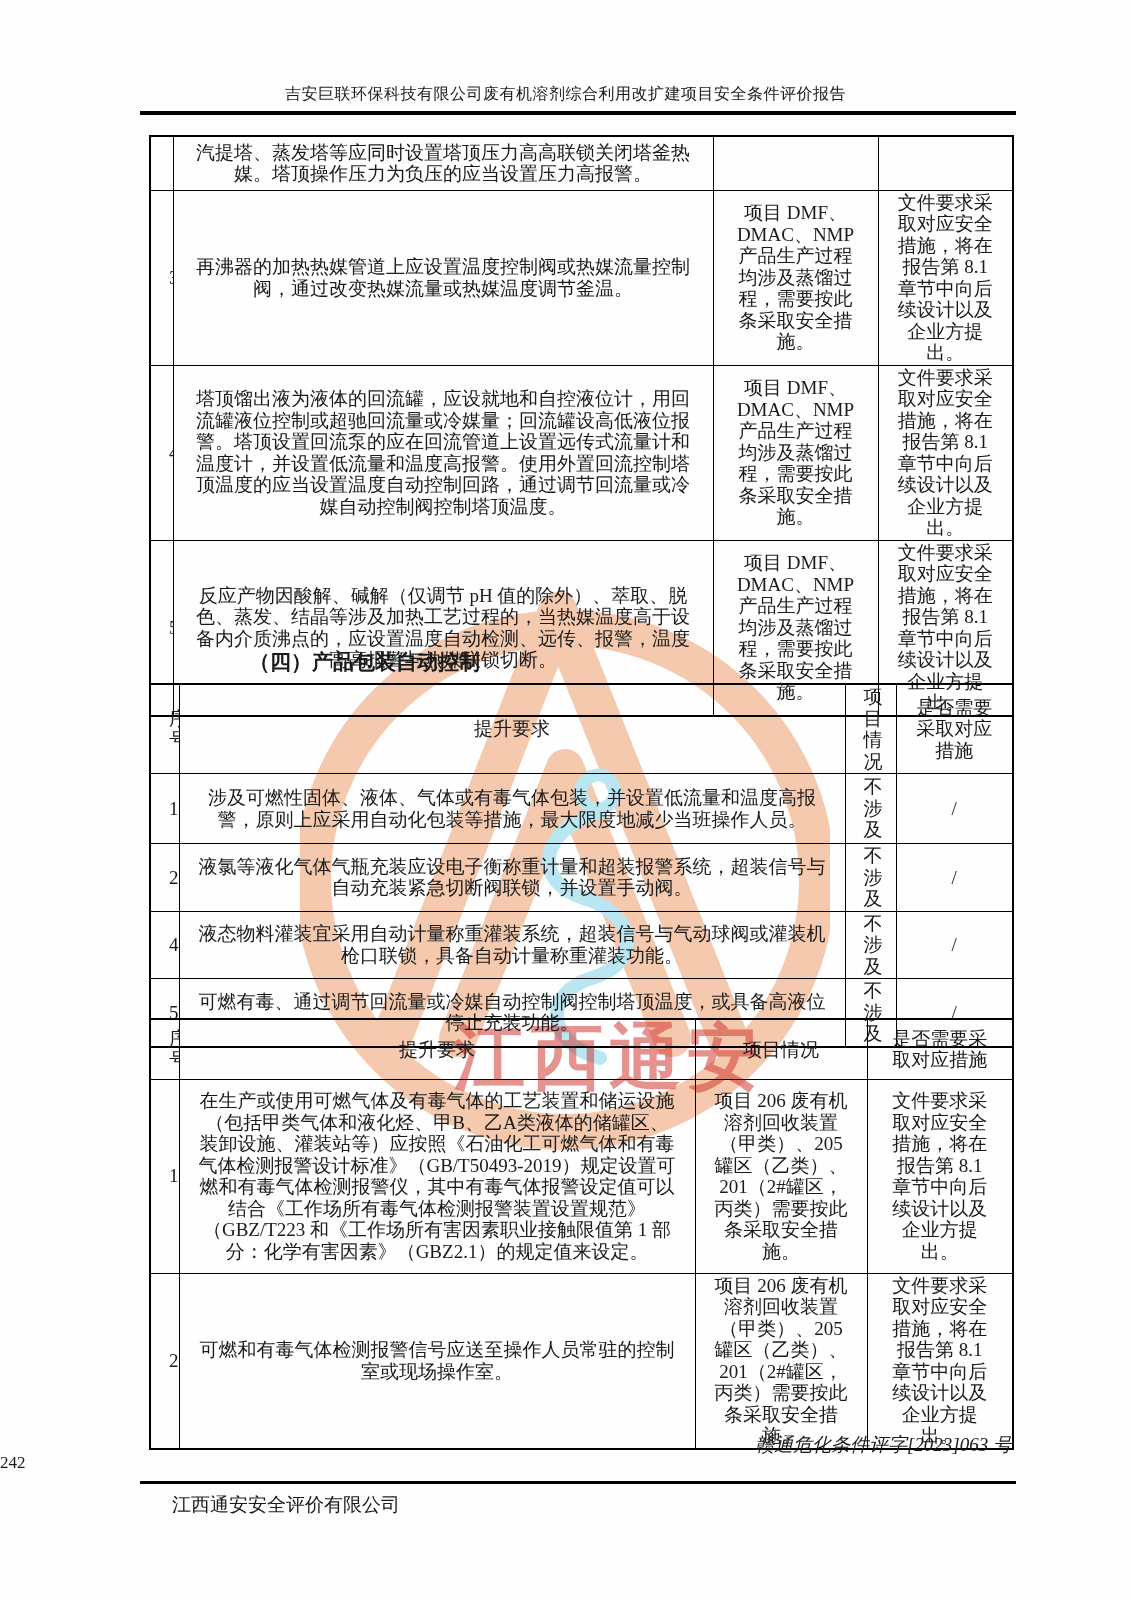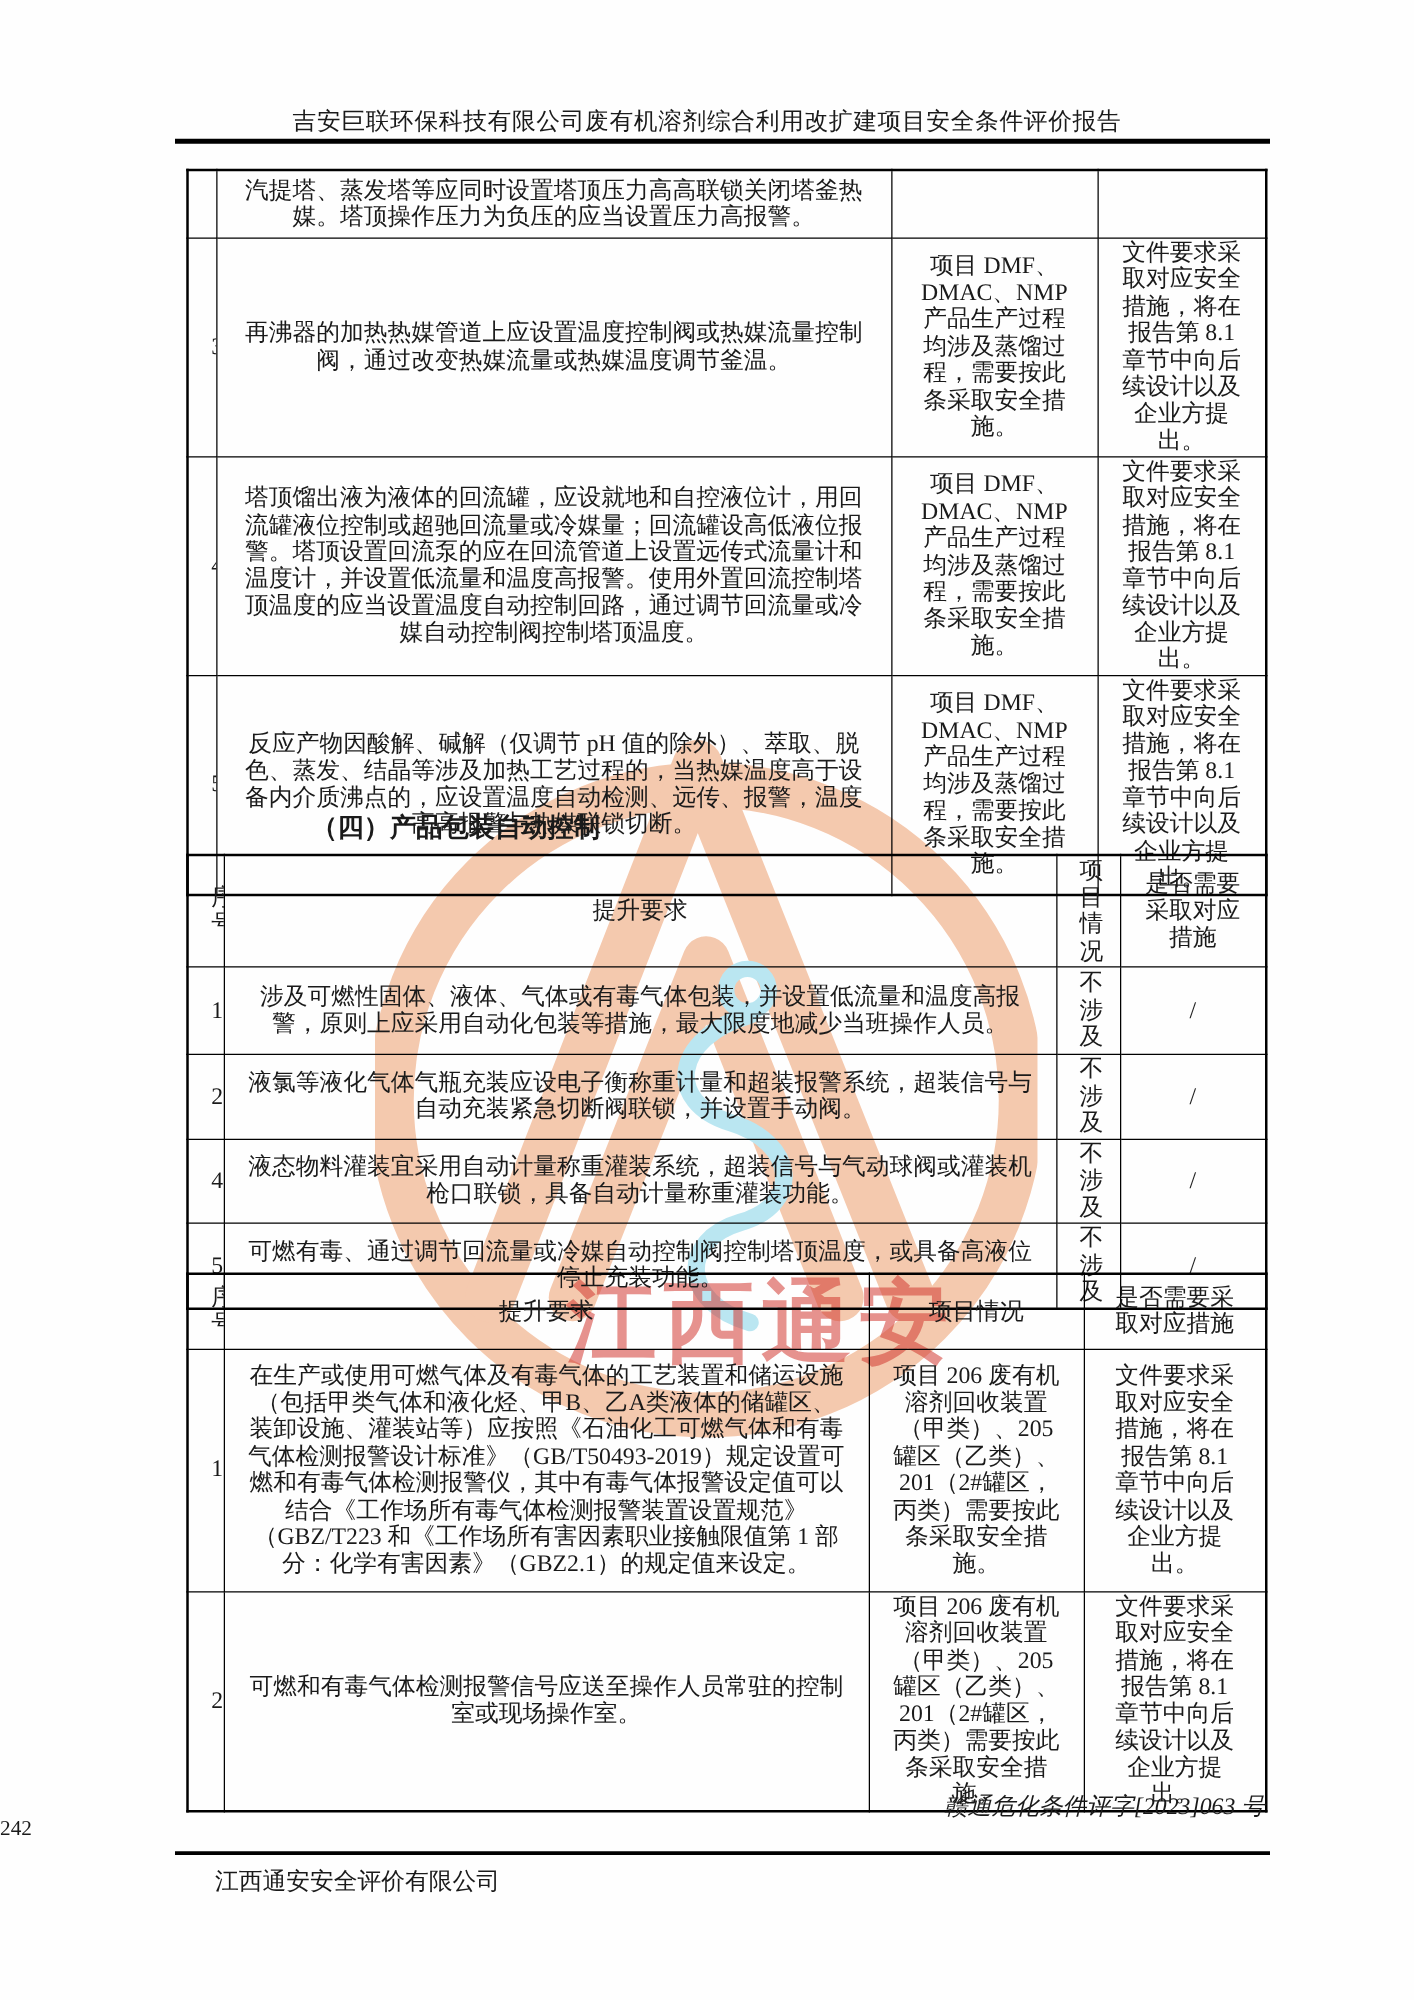--- a/index.html
+++ b/index.html
@@ -14,21 +14,21 @@
   .wm-red{
     position:absolute;left:453px;top:1022px;
     font-size:72px;font-weight:700;letter-spacing:6px;line-height:1;
     color:rgba(210,57,50,.55);white-space:nowrap;
     font-family:"Liberation Serif","DejaVu Serif",serif;
   }
   
   .content{position:absolute;inset:0;z-index:1;}
   .doc-header{
     position:absolute;top:84px;left:0;width:100%;text-align:center;
-    font-size:19px;letter-spacing:.5px;
+    font-size:16px;letter-spacing:.5px;
   }
   .rule-top{position:absolute;left:140px;top:111px;width:876px;height:4px;background:#000;}
   .rule-bottom{position:absolute;left:140px;top:1481px;width:876px;height:3px;background:#000;}
   table{border-collapse:collapse;table-layout:fixed;position:absolute;background:transparent;}
   table{border:2px solid #000;}
   td,th{
     border:1px solid #000;vertical-align:middle;text-align:center;
     font-size:19px;line-height:21.5px;font-weight:normal;padding:1px 18px;
     overflow:hidden;
   }

